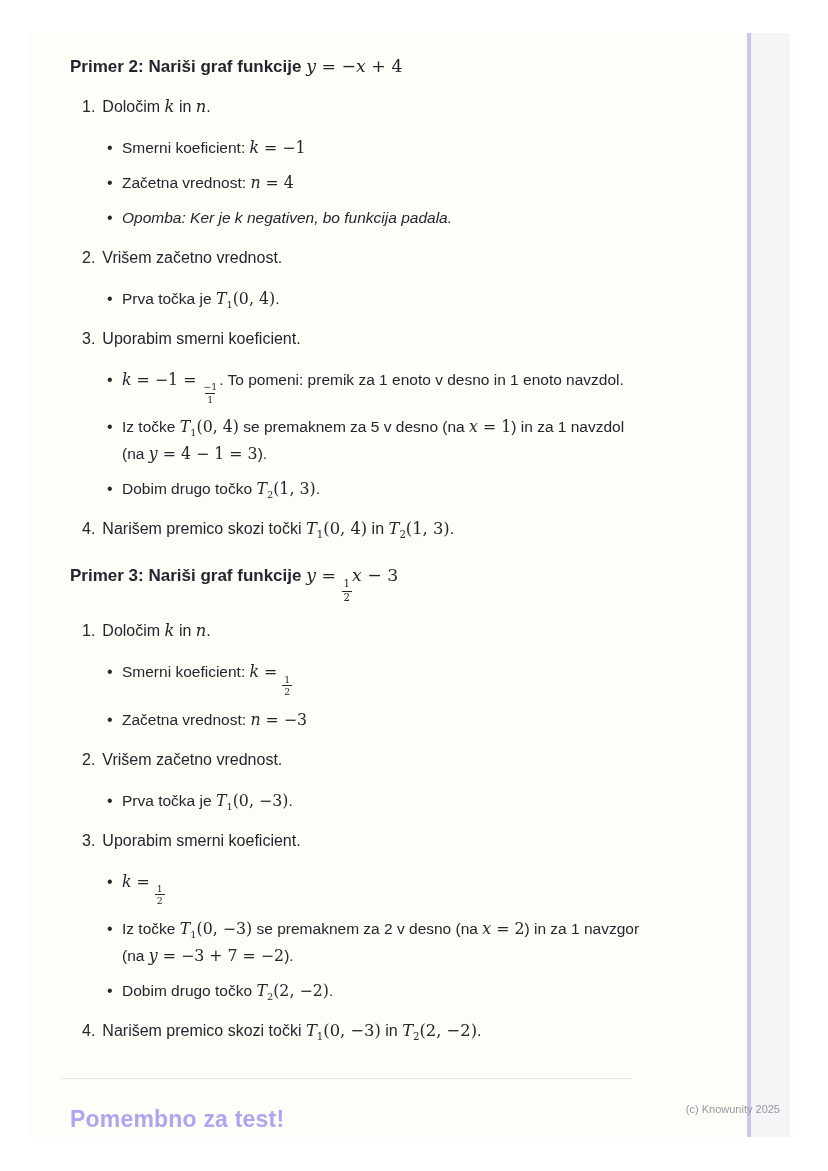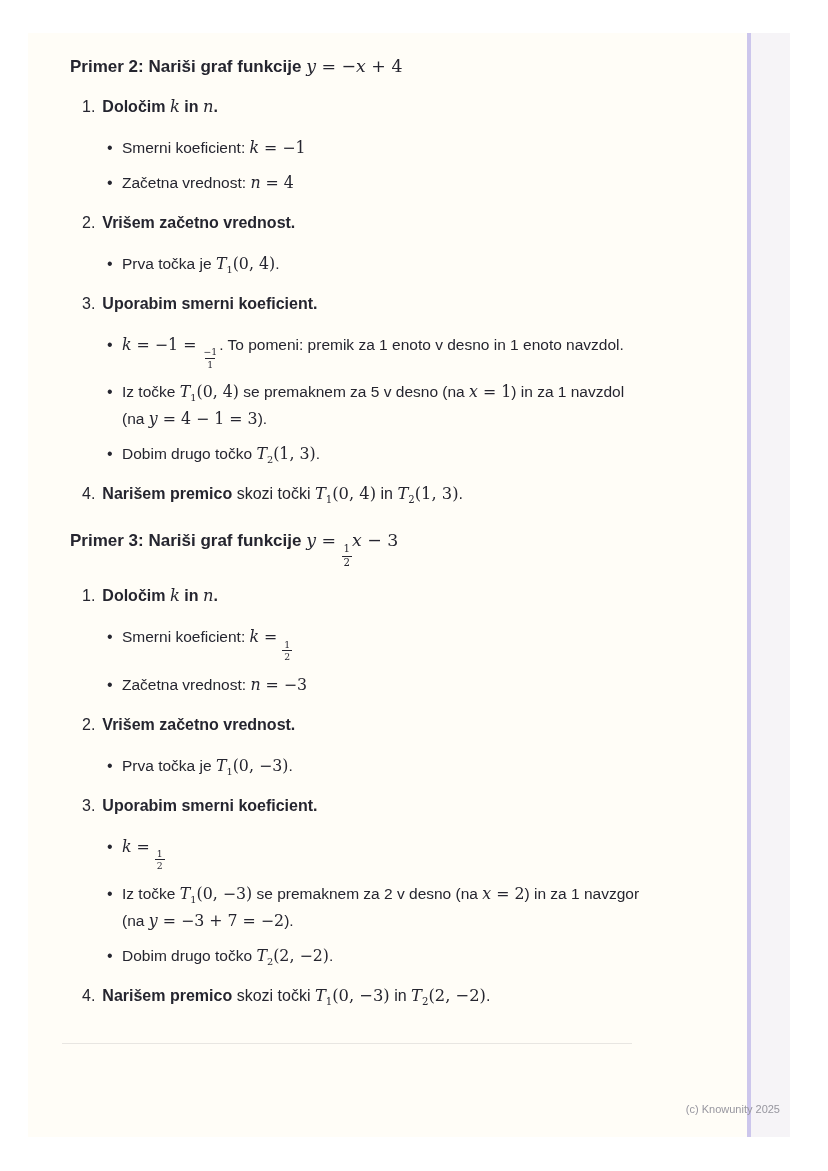--- a/index.html
+++ b/index.html
@@ -36,21 +36,21 @@
   .content{
     position:absolute;left:42px;top:0;width:586px;z-index:1;
   }
   .section{margin-top:20px;}
   .section-title{
     margin:0 0 10px;font-size:17px;font-weight:700;line-height:26px;
   }
   .section-title .m{font-weight:400;}
   .step{margin-top:14px;padding-left:12px;font-size:16px;line-height:26px;}
   .step-num{margin-right:7px;font-weight:400;}
-  .seg-b{font-weight:700;}
+  .seg-b{font-weight:400;}
   .seg-i{font-style:italic;}
   .m{font-family:"DejaVu Serif","Liberation Serif",serif;font-size:1.02em;font-weight:400;}
   .mi{font-style:italic;}
   .m sub{font-size:0.62em;line-height:0;font-style:normal;}
   .frac{
     display:inline-flex;flex-direction:column;align-items:center;
     vertical-align:-0.55em;font-size:0.6em;line-height:1.25;text-align:center;
   }
   .frac .fr-d{border-top:1px solid currentColor;padding:0 2px;}
   .frac .fr-n{padding:0 2px;}
@@ -84,20 +84,21 @@
   <div class="edge-bar"></div>
   <div class="content">
     <div>
         <section class="section">
           <h3 class="section-title"><span>Primer 2: Nariši graf funkcije </span><span class="m mi">y</span><span class="m"> = −</span><span class="m mi">x</span><span class="m"> + 4</span></h3>
           <div class="step">
             <div class="step-head"><span class="step-num">1.</span><span class="seg-b">Določim </span><span class="m mi">k</span><span class="seg-b"> in </span><span class="m mi">n</span><span class="seg-b">.</span></div>
             <ul class="bullets">
               <li class="bullet"><span>Smerni koeficient: </span><span class="m mi">k</span><span class="m"> = −1</span></li>
               <li class="bullet"><span>Začetna vrednost: </span><span class="m mi">n</span><span class="m"> = 4</span></li>
+              <li class="bullet"><span class="seg-i">Opomba: Ker je k negativen, bo funkcija padala.</span></li>
             </ul>
           </div>
           <div class="step">
             <div class="step-head"><span class="step-num">2.</span><span class="seg-b">Vrišem začetno vrednost.</span></div>
             <ul class="bullets">
               <li class="bullet"><span>Prva točka je </span><span class="m"><span class="mi">T</span><sub>1</sub></span><span class="m">(0, 4)</span><span>.</span></li>
             </ul>
           </div>
           <div class="step">
             <div class="step-head"><span class="step-num">3.</span><span class="seg-b">Uporabim smerni koeficient.</span></div>
@@ -145,15 +146,16 @@
               <li class="bullet"><span>Iz točke </span><span class="m"><span class="mi">T</span><sub>1</sub></span><span class="m">(0, −3)</span><span> se premaknem za 2 v desno (na </span><span class="m mi">x</span><span class="m"> = 2</span><span>) in za 1 navzgor</span><br><span>(na </span><span class="m mi">y</span><span class="m"> = −3 + 7 = −2</span><span>).</span></li>
               <li class="bullet"><span>Dobim drugo točko </span><span class="m"><span class="mi">T</span><sub>2</sub></span><span class="m">(2, −2)</span><span>.</span></li>
             </ul>
           </div>
           <div class="step">
             <div class="step-head"><span class="step-num">4.</span><span class="seg-b">Narišem premico</span><span> skozi točki </span><span class="m"><span class="mi">T</span><sub>1</sub></span><span class="m">(0, −3)</span><span> in </span><span class="m"><span class="mi">T</span><sub>2</sub></span><span class="m">(2, −2)</span><span>.</span></div>
           </div>
         </section>
       </div>
     <hr class="divider">
+    <h2 class="important">Pomembno za test!</h2>
   </div>
   <div class="footer">(c) Knowunity 2025</div>
 </div>
 
 </body></html>

